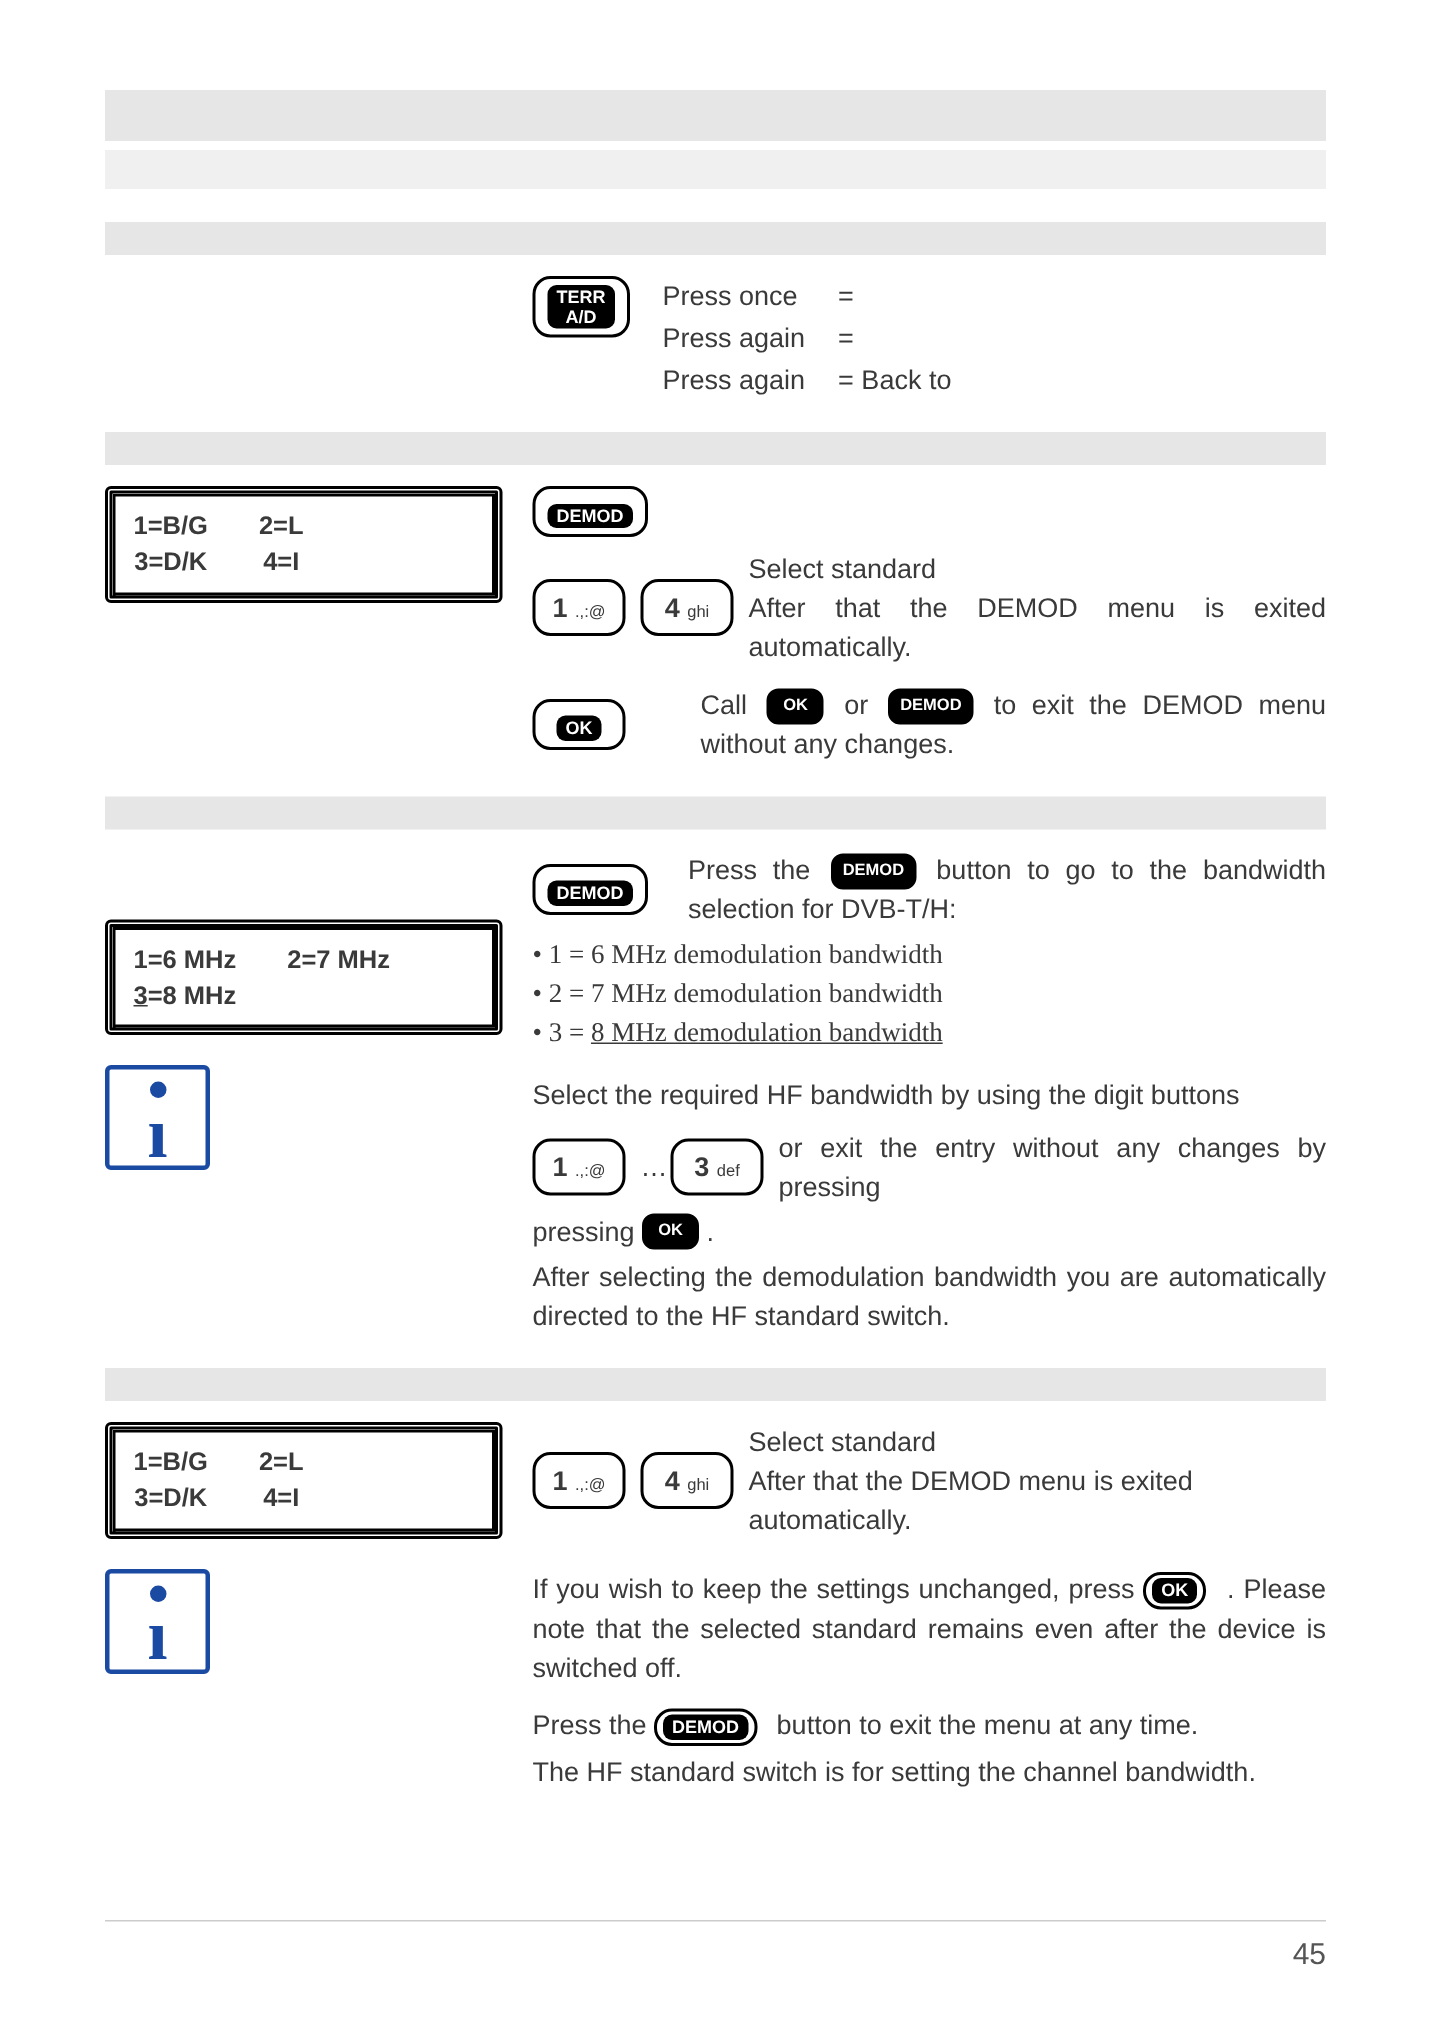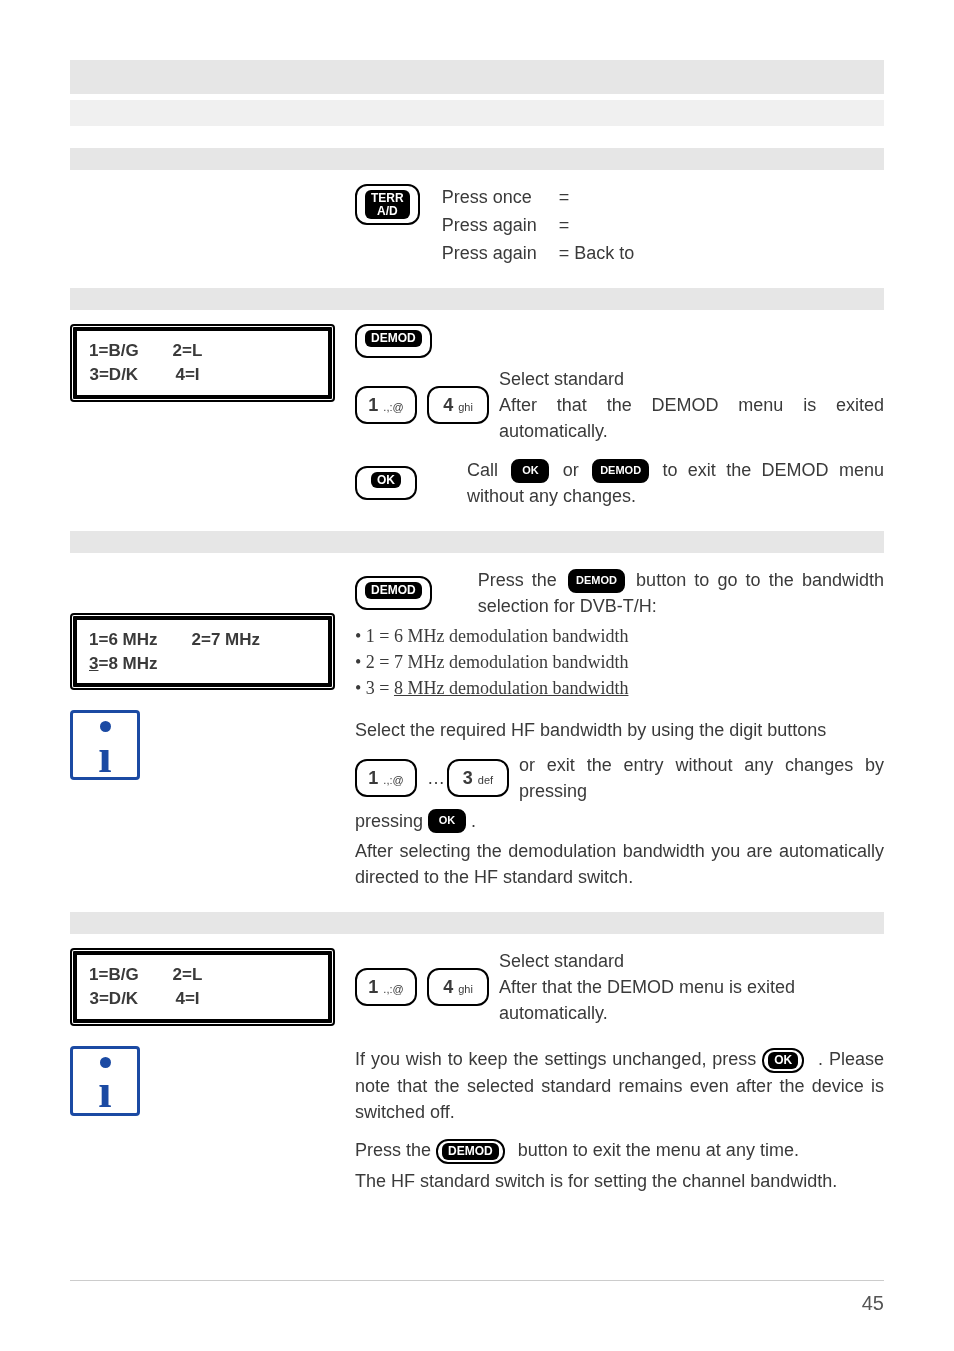--- a/index.html
+++ b/index.html
@@ -13,21 +13,21 @@
     position: relative;
     padding: 60px 70px 40px 70px;
   }
   .header-bar { background:#e6e6e6; height:34px; margin-bottom:6px; }
   .sub-bar { background:#f0f0f0; height:26px; margin-bottom:18px; }
   .section-bar { background:#e6e6e6; height:22px; margin: 22px 0 14px 0; }
   .row { display:flex; align-items:flex-start; }
   .left-col { width:285px; flex:0 0 285px; padding-right:20px;text-align:center; }
   .right-col { flex:1 1 auto; }
   .btn {
-    display:inline-flex; align-items:flex-start; justify-content:center;
+    display:inline-flex; align-items:flex-end; justify-content:center;
     border:2px solid #000; border-radius:12px; padding:4px 8px;
     background:#fff; min-width:62px; min-height:34px;
     vertical-align:middle; margin-right:8px;
   }
   .btn-inner-dark {
     background:#000; color:#fff; border-radius:6px; padding:2px 6px;
     font-size:12px; font-weight:bold; text-align:center; line-height:1.05;
   }
   .btn-plain { font-weight:bold; font-size:18px; }
   .btn-plain sub { font-size:11px; font-weight:normal; vertical-align:baseline; }
@@ -166,21 +166,21 @@
       <div class="info-icon">
           <span>ı</span>
         </div>
     </div>
   </div>
   <div class="right-col para">
     <div class="inline-keys justify">
       <div class="btn">
         <div class="btn-inner-dark">DEMOD</div>
       </div>
-      <div style="flex:1; margin-left:36px;" class="justify">
+      <div style="flex:1; margin-left:17px;" class="justify">
         <span>Press the </span>
         <span class="small-key">DEMOD</span>
         <span> button to go to the bandwidth selection for DVB-T/H:</span>
       </div>
     </div>
     <ul class="bullets mt4">
       <li>1 = 6 MHz demodulation bandwidth</li>
       <li>2 = 7 MHz demodulation bandwidth</li>
       <li><span>3 = </span><span class="u">8 MHz demodulation bandwidth</span></li>
     </ul>

